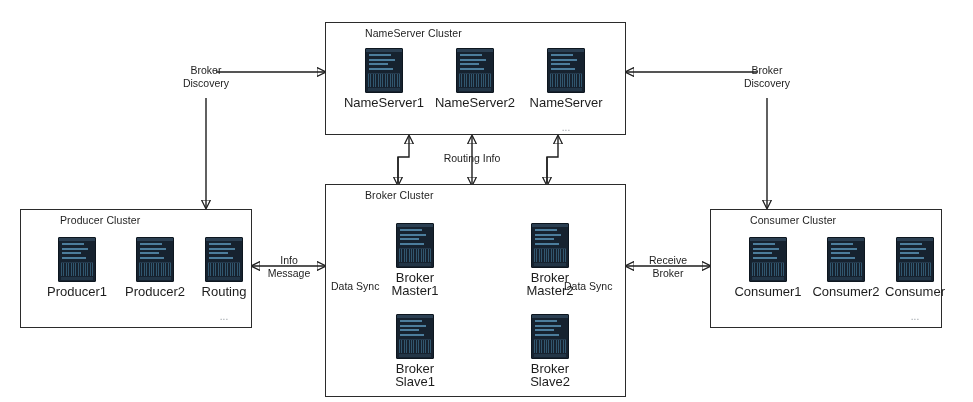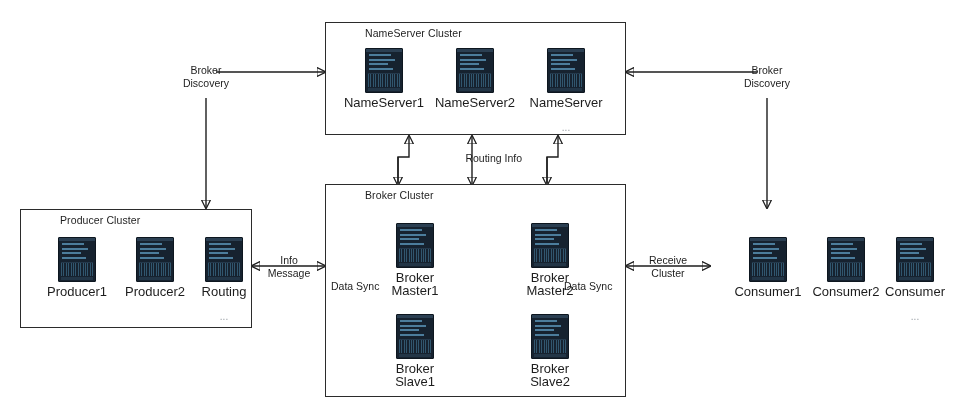--- a/index.html
+++ b/index.html
@@ -111,21 +111,21 @@
 
   
   .lbl{
     position:absolute;
     font-size:10.5px;
     line-height:12.5px;
     color:#1d1d1d;
     white-space:pre-line;
     text-align:center;
   }
-  .lbl.nw{white-space:nowrap;text-align:right;}
+  .lbl.nw{white-space:nowrap;}
 
   
   #wires{
     position:absolute;
     left:0;top:0;
     width:973px;height:402px;
     pointer-events:none;
   }
   #wires line, #wires path, #wires polyline{
     stroke:#1d1d1d;
@@ -336,20 +336,23 @@
           <i></i>
           <i></i>
         </div>
       <div class="vents"></div>
       <div class="foot"></div>
     </div>
     <div class="caption">Broker
 Slave2</div>
   </div>
 
+  <div class="cluster" style="left:710px;top:209px;width:232px;height:119px;">
+    <div class="cluster-title">Consumer Cluster</div>
+  </div>
 
   <div class="node" style="left:768px;top:237px;">
     <div class="box">
       <div class="bars">
           <i></i>
           <i></i>
           <i></i>
           <i></i>
         </div>
       <div class="vents"></div>
@@ -394,20 +397,20 @@
 
   <div class="lbl" style="left:707px;top:64px;width:120px;">Broker
 Discovery</div>
 
   <div class="lbl nw" style="left:422px;top:152px;width:100px;">Routing Info</div>
 
   <div class="lbl" style="left:256px;top:254px;width:66px;">Info
 Message</div>
 
   <div class="lbl" style="left:630px;top:254px;width:76px;">Receive
-Cluster</div>
+Broker</div>
 
   <div class="lbl nw" style="left:331px;top:280px;width:64px;text-align:left;">Data Sync</div>
 
   <div class="lbl nw" style="left:564px;top:280px;width:64px;text-align:left;">Data Sync</div>
 
   <div class="watermark"></div>
 </div>
 
 </body></html>

